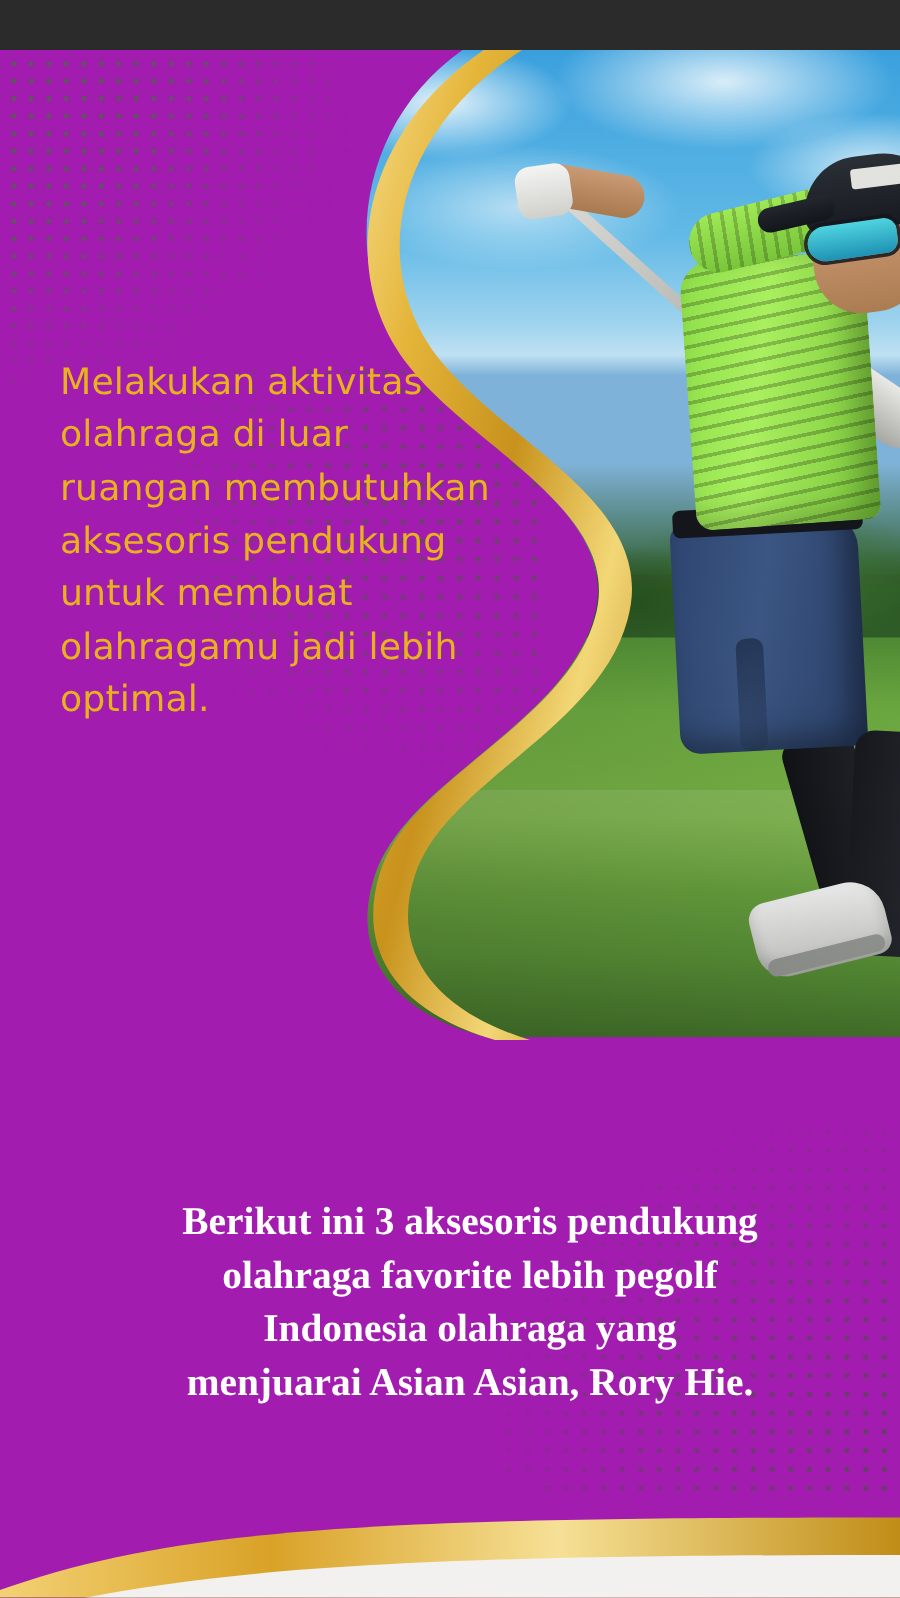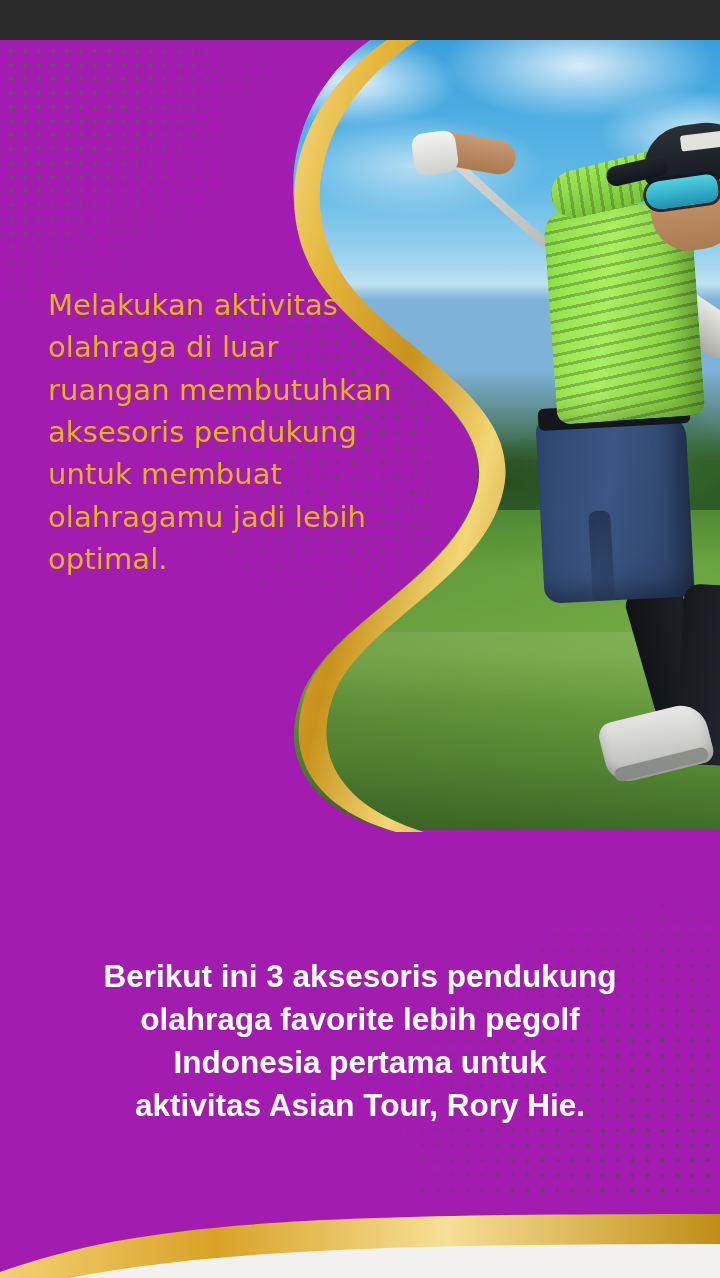--- a/index.html
+++ b/index.html
@@ -292,29 +292,29 @@
     font-size: 29px;
     line-height: 1.46;
     font-family: "DejaVu Sans", "Liberation Sans", sans-serif;
     font-weight: 400;
     letter-spacing: 0.1px;
   }
 
   
   .headline {
     position: absolute;
-    left: 40px;
+    left: 56px;
     top: 915px;
     width: 640px;
     text-align: center;
     color: #ffffff;
     font-size: 31.5px;
     line-height: 1.37;
     font-weight: bold;
-    font-family: Liberation Sans, sans-serif;
+    font-family: Liberation Serif, serif;
   }
   .headline span { display: block; }
 
   
   .ribbon {
     position: absolute;
     left: 0;
     bottom: 0;
     width: 720px;
     height: 110px;
@@ -377,22 +377,22 @@
              C 128 594 250 552 274 464
              C 300 372 178 324 124 256
              C 66 184 84 72 196 4 Z" fill="url(#goldGrad)"></path>
   </svg>
 
   <div class="lead">Melakukan aktivitas olahraga di luar ruangan membutuhkan aksesoris pendukung untuk membuat olahragamu jadi lebih optimal.</div>
 
   <div class="headline">
     <span>Berikut ini 3 aksesoris pendukung</span>
     <span>olahraga favorite lebih pegolf</span>
-    <span>Indonesia pertama untuk</span>
-    <span>aktivitas Asian Tour, Rory Hie.</span>
+    <span>Indonesia olahraga yang</span>
+    <span>menjuarai Asian Asian, Rory Hie.</span>
   </div>
 
   <svg class="ribbon" viewBox="0 0 720 110" preserveAspectRatio="none" aria-hidden="true">
     <defs>
       <linearGradient id="ribbonGrad" x1="0" y1="0" x2="1" y2="0">
         <stop offset="0%" stop-color="#f3d173"></stop>
         <stop offset="30%" stop-color="#d9a227"></stop>
         <stop offset="62%" stop-color="#f6e096"></stop>
         <stop offset="100%" stop-color="#c08d17"></stop>
       </linearGradient>

